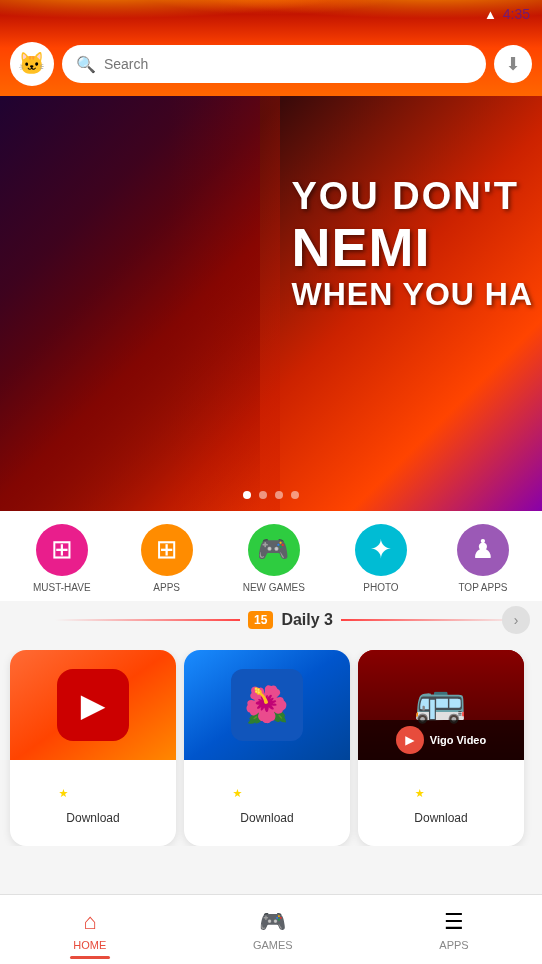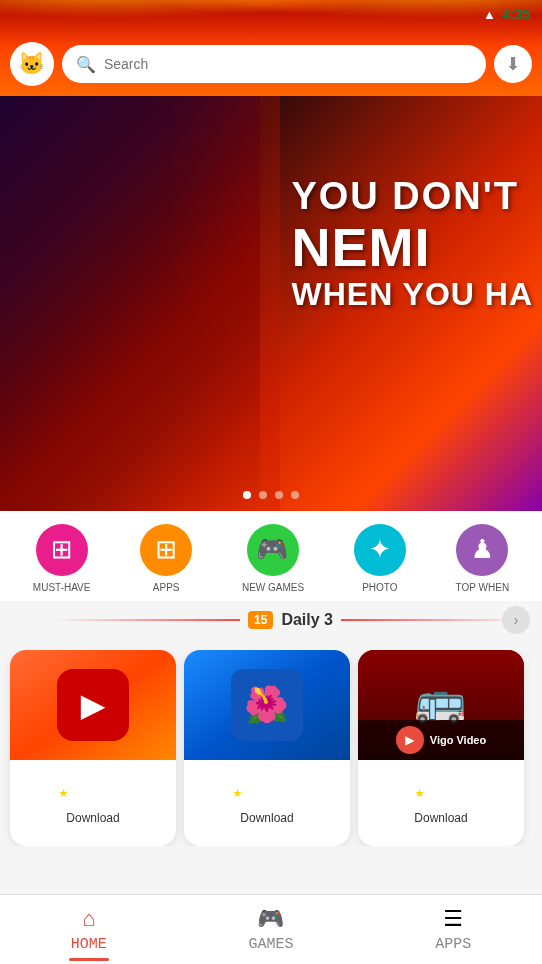--- a/index.html
+++ b/index.html
@@ -26,21 +26,21 @@
     }
     .status-bar-right {
       display: flex;
       align-items: center;
       gap: 6px;
       color: white;
       font-size: 13px;
       font-weight: bold;
     }
     .wifi-icon { font-size: 13px; }
-    .time { font-size: 14px; font-weight: bold; color: #15803d; }
+    .time { font-size: 14px; font-weight: normal; color: #701a75; }
 
     
     .header {
       position: absolute;
       top: 0; left: 0; right: 0;
       height: 96px;
       background: linear-gradient(to bottom, #cc0000, #ff3300);
       display: flex;
       align-items: flex-end;
       padding: 0 10px 10px 10px;
@@ -356,21 +356,21 @@
       align-items: center;
     }
     .nav-item {
       display: flex;
       flex-direction: column;
       align-items: center;
       gap: 4px;
       cursor: pointer;
     }
     .nav-icon { font-size: 22px; }
-    .nav-label { font-size: 15px; color: #888; font-family: Liberation Mono, monospace; }
+    .nav-label { font-size: 11px; color: #888; }
     .nav-label.active { color: #e74c3c; }
     .nav-icon.active { color: #e74c3c; }
     .home-nav { position: relative; }
     .home-underline {
       position: absolute;
       bottom: -8px;
       left: 50%;
       transform: translateX(-50%);
       width: 40px;
       height: 3px;
@@ -458,21 +458,21 @@
     <div class="category-icon-circle cat-blue">
       <span style="font-size:26px;color:white;">✦</span>
     </div>
     <span class="category-label">PHOTO</span>
   </div>
 
   <div class="category-item">
     <div class="category-icon-circle cat-purple">
       <span style="font-size:26px;color:white;">♟</span>
     </div>
-    <span class="category-label">TOP WHEN</span>
+    <span class="category-label">TOP APPS</span>
   </div>
 
 </div>
 
 <div class="daily-section">
   <div class="daily-header">
     <div class="daily-line"></div>
     <span class="daily-badge">15</span>
     <span class="daily-title">Daily 3</span>
     <div class="daily-line right"></div>

